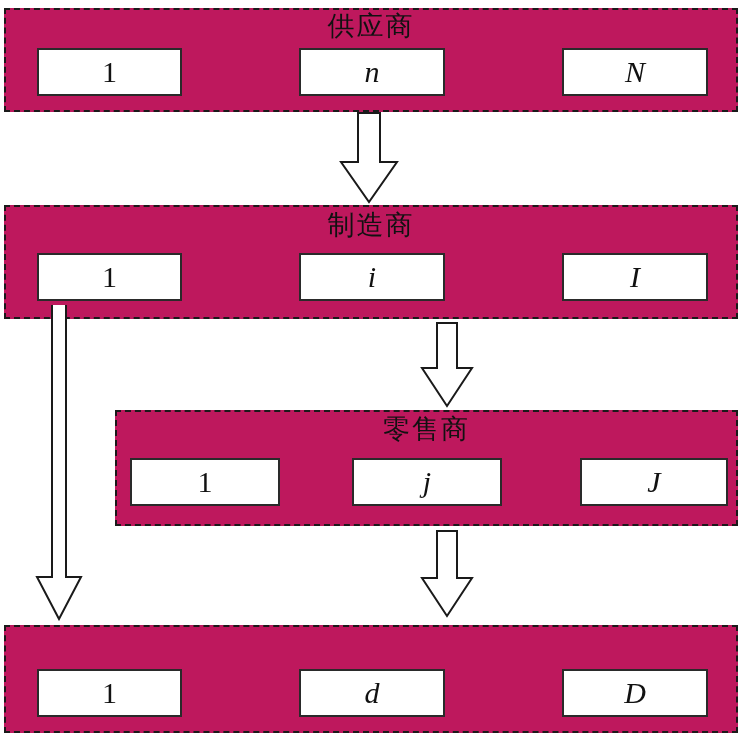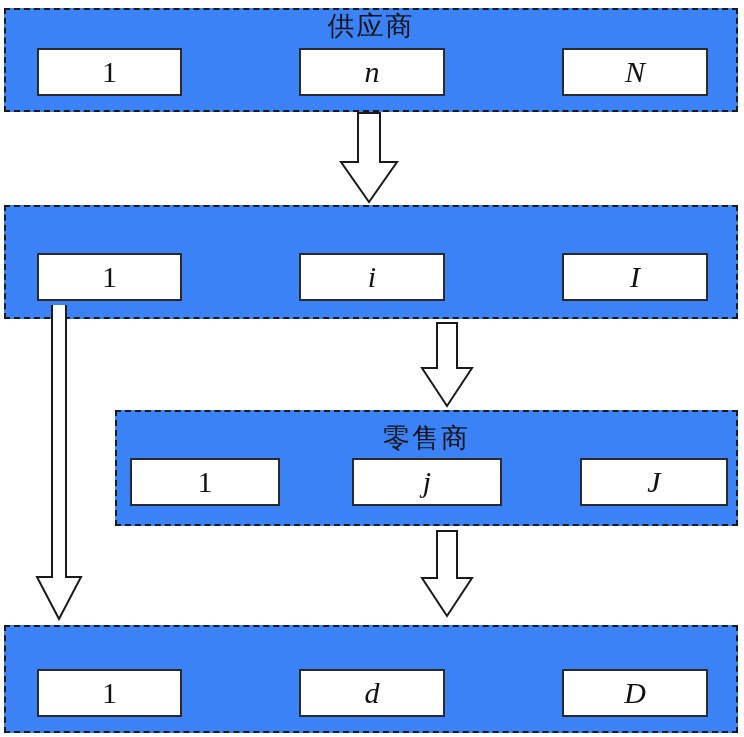--- a/index.html
+++ b/index.html
@@ -7,21 +7,21 @@
     position:relative;
     width:744px;height:737px;
     background:#ffffff;
     font-family:"Liberation Serif","DejaVu Serif",serif;
     overflow:hidden;
   }
   .tier{
     position:absolute;
     border:2px dashed #1a1a1a;
     box-sizing:border-box;
-    background:#3b82f6;
+    background:#be185d;
   }
   .tier-title{
     position:absolute;
     left:0;right:0;
     text-align:center;
     font-size:27px;
     color:#111;
     letter-spacing:2px;
     line-height:1.1;
   }
@@ -62,20 +62,21 @@
     </div>
   </div>
 
   <div class="arrow" style="left:337px;top:112px;">
     <svg width="64" height="92" viewBox="0 0 64 92">
       <path d="M21 1 L43 1 L43 50 L60 50 L32 90 L4 50 L21 50 Z" fill="#ffffff" stroke="#1a1a1a" stroke-width="2"></path>
     </svg>
   </div>
 
   <div class="tier" style="left:4px;top:205px;width:734px;height:114px;">
+    <div class="tier-title" style="top:4px;">制造商</div>
     <div class="node" style="left:31px;top:46px;width:145px;height:48px;">
       <span class="lbl">1</span>
     </div>
     <div class="node italic" style="left:293px;top:46px;width:146px;height:48px;">
       <span class="lbl">i</span>
     </div>
     <div class="node italic" style="left:556px;top:46px;width:146px;height:48px;">
       <span class="lbl">I</span>
     </div>
   </div>
@@ -86,21 +87,21 @@
     </svg>
   </div>
 
   <div class="arrow" style="left:419px;top:322px;">
     <svg width="56" height="86" viewBox="0 0 56 86">
       <path d="M18 1 L38 1 L38 46 L53 46 L28 84 L3 46 L18 46 Z" fill="#ffffff" stroke="#1a1a1a" stroke-width="2"></path>
     </svg>
   </div>
 
   <div class="tier" style="left:115px;top:410px;width:623px;height:116px;">
-    <div class="tier-title" style="top:12px;">零售商</div>
+    <div class="tier-title" style="top:3px;">零售商</div>
     <div class="node" style="left:13px;top:46px;width:150px;height:48px;">
       <span class="lbl">1</span>
     </div>
     <div class="node italic" style="left:235px;top:46px;width:150px;height:48px;">
       <span class="lbl">j</span>
     </div>
     <div class="node italic" style="left:463px;top:46px;width:148px;height:48px;">
       <span class="lbl">J</span>
     </div>
   </div>

